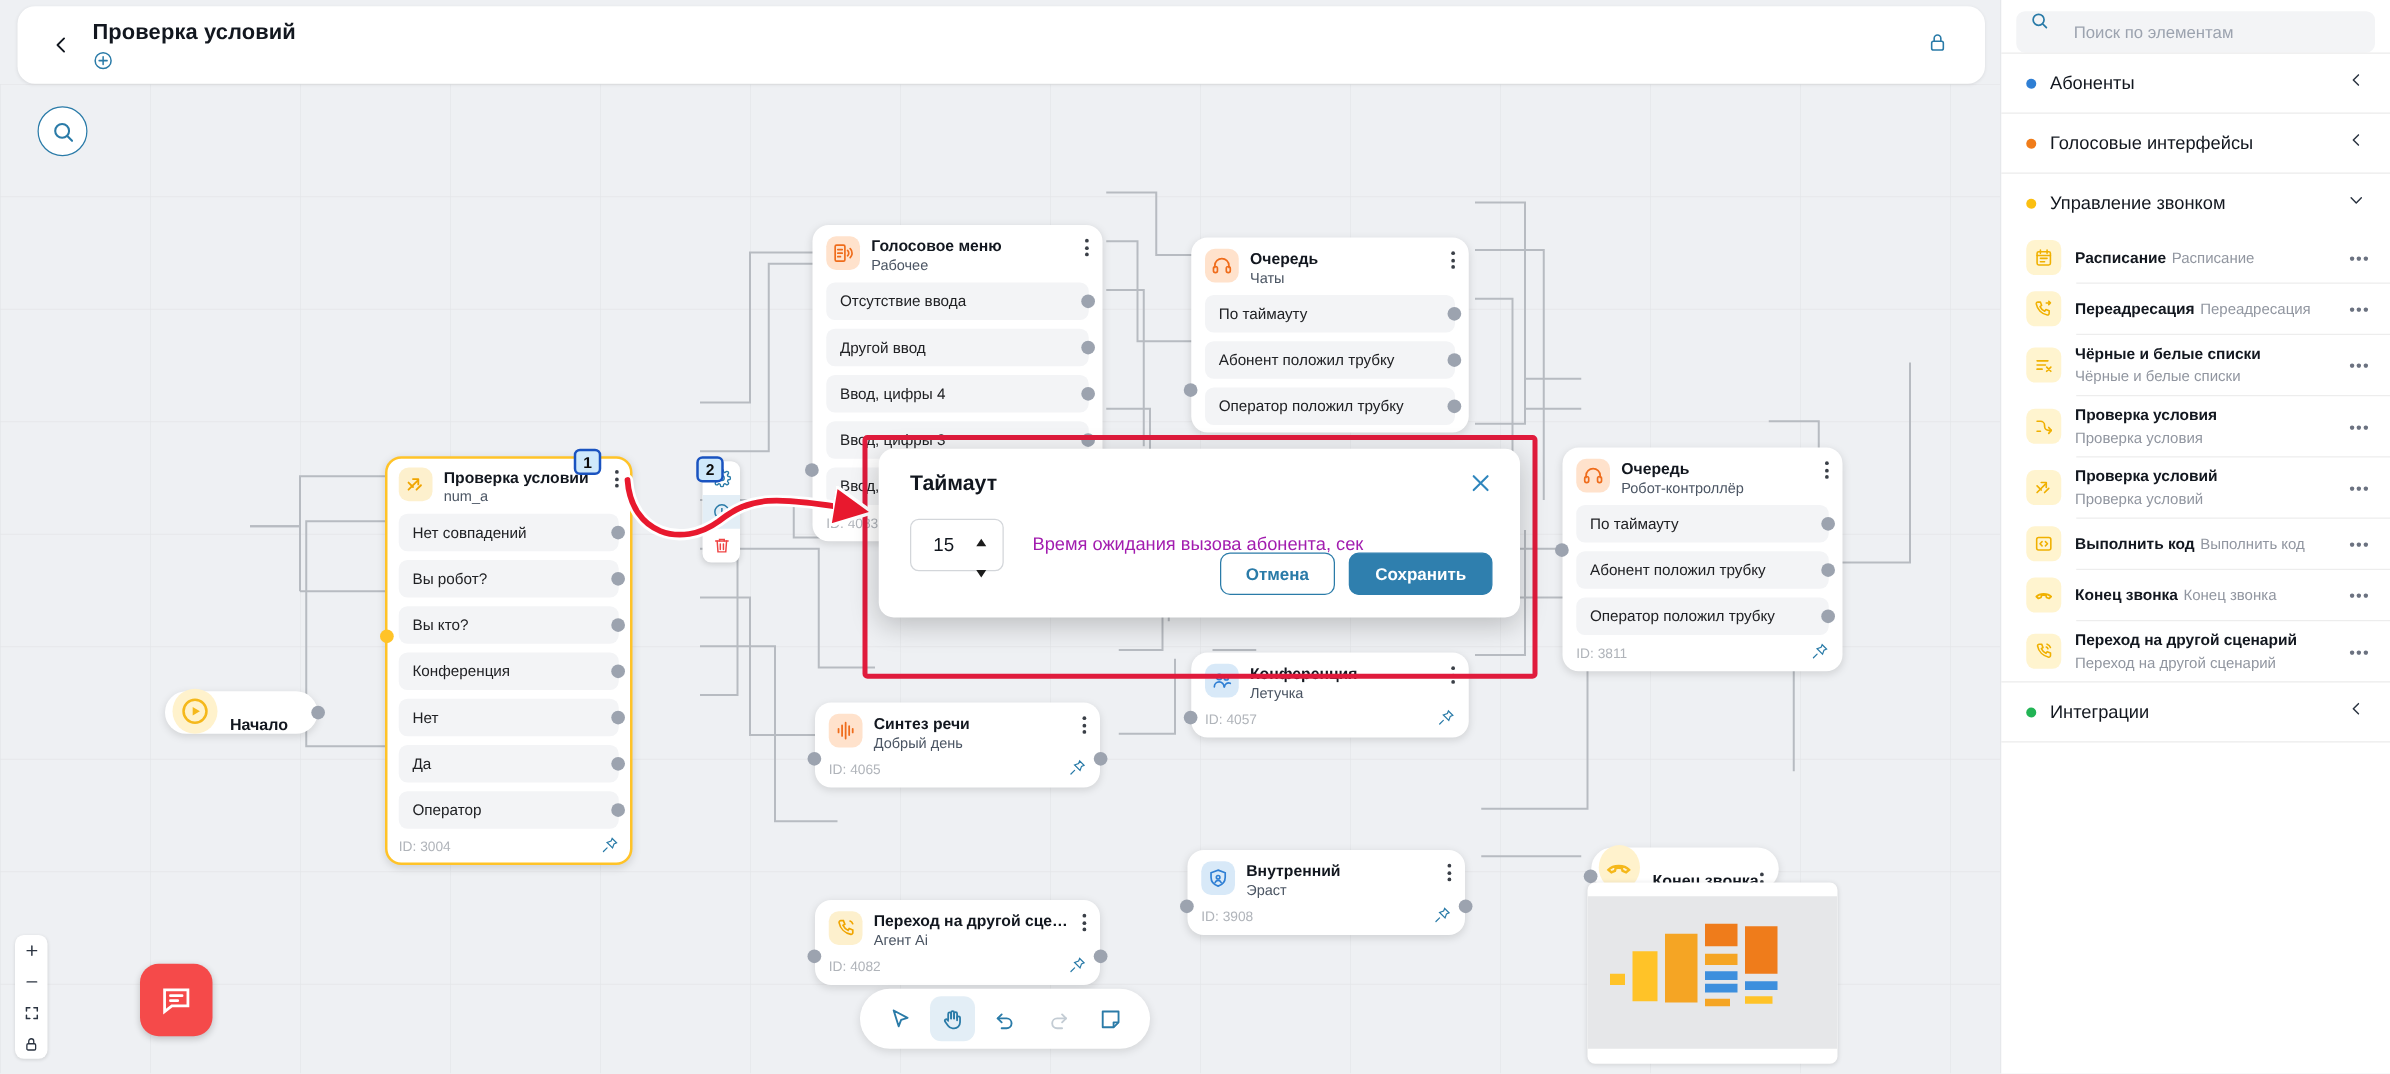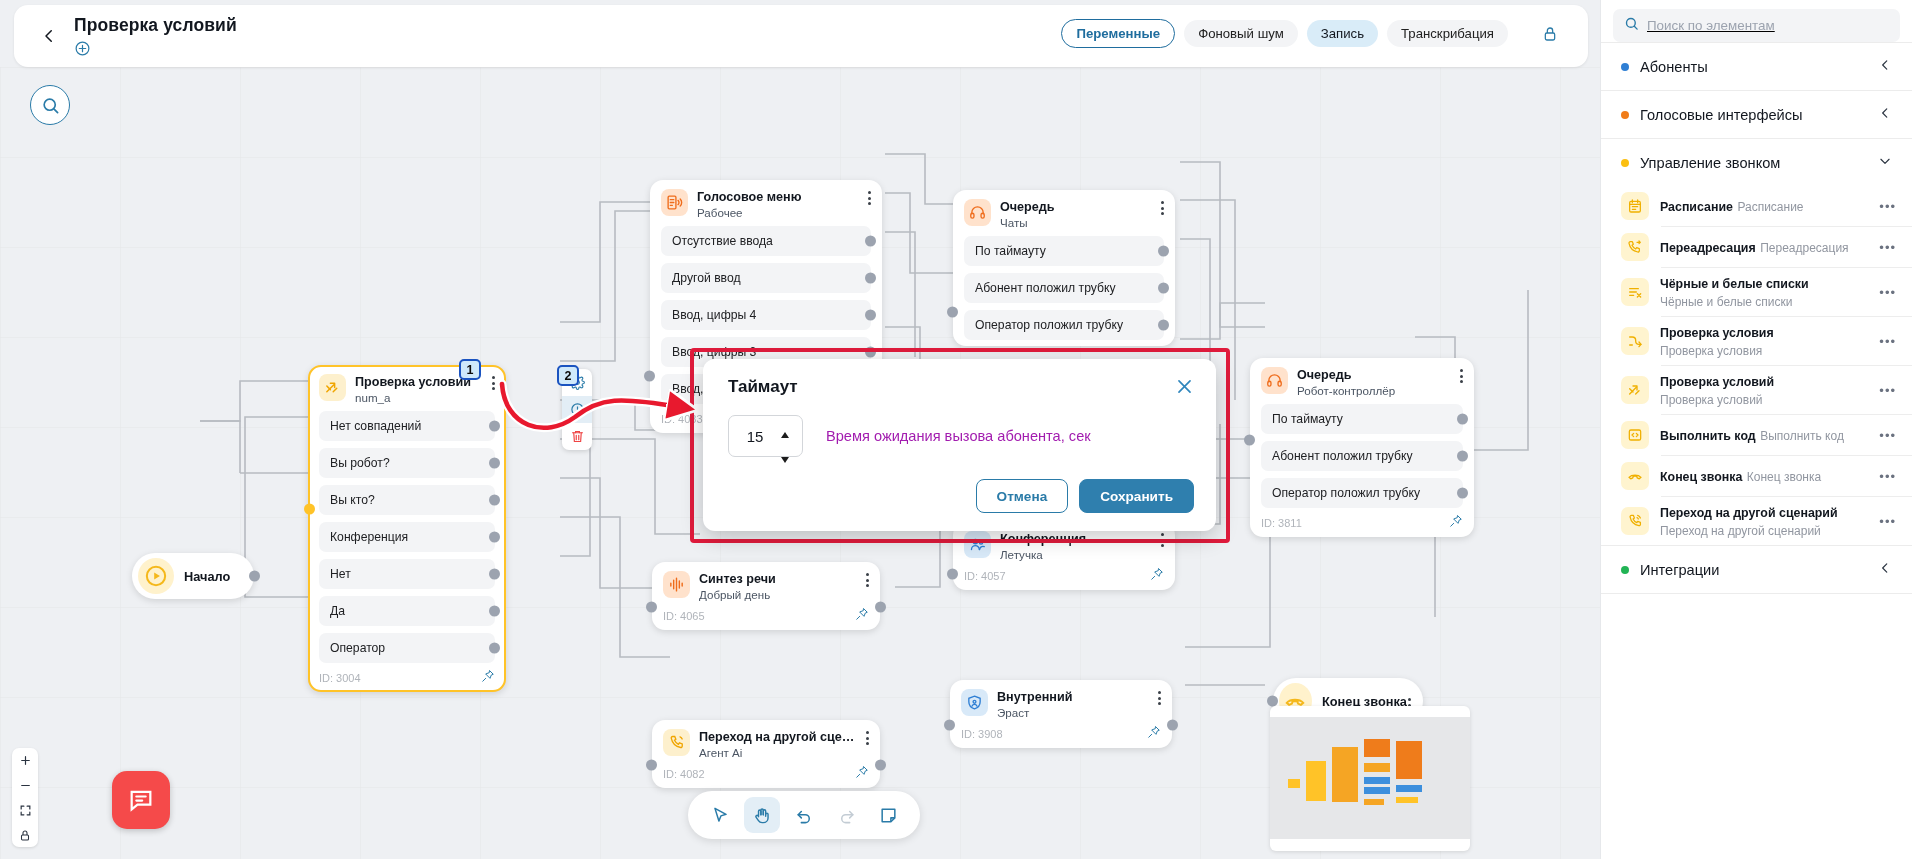--- a/index.html
+++ b/index.html
@@ -131,22 +131,22 @@
 
   .in-dot {
     position: absolute; left: -6px; top: 50%; transform: translateY(-50%);
     width: 11px; height: 11px; border-radius: 50%; background: #9ca3af;
   }
   .in-dot.amber { background: #ffc328; }
 
   
   .pill {
     position: absolute; background: #fff; border-radius: 26px;
-    box-shadow: 0 2px 7px rgba(0,0,0,.13); height: 46px;
-    display: flex; align-items: center; gap: 10px; padding: 0 16px 0 6px;
+    box-shadow: 0 2px 7px rgba(0,0,0,.13); height: 34px;
+    display: flex; align-items: flex-end; gap: 10px; padding: 0 16px 0 6px;
   }
   .pill-ico { width: 36px; height: 36px; border-radius: 50%; display:flex; align-items:center; justify-content:center; }
   .pill-label { font-size: 12.8px; font-weight: bold; color: #12171f; white-space: nowrap; }
 
   
   .node-tools {
     position: absolute; width: 30px; background: #fff; border-radius: 7px;
     box-shadow: 0 1px 5px rgba(0,0,0,.17); overflow: hidden; z-index: 22;
   }
   .node-tools div { height: 27px; display:flex; align-items:center; justify-content:center; cursor: pointer; }
@@ -162,21 +162,21 @@
 
   
   .hl-rect {
     position: absolute; left: 690px; top: 281px; width: 540px; height: 195px;
     border: 4px solid #e01b3c; border-radius: 4px; z-index: 55;
     pointer-events: none;
   }
 
   
   .modal {
-    position: absolute; left: 703px; top: 292px; width: 513px; height: 172px;
+    position: absolute; left: 703px; top: 292px; width: 513px; height: 135px;
     background: #fff; border-radius: 12px; z-index: 58;
     box-shadow: 0 6px 22px rgba(0,0,0,.22);
   }
   .modal-title { position: absolute; left: 25px; top: 18px; font-size: 17px; font-weight: bold; color: #12171f; }
   .modal-close { position: absolute; right: 22px; top: 18px; cursor: pointer; }
   .spinner {
     position: absolute; left: 25px; top: 56px; width: 75px; height: 42px;
     border: 1.4px solid #d3d6da; border-radius: 7px; background: #fff;
   }
   .spinner-val {
@@ -195,23 +195,22 @@
   .btn-outline { background: #fff; border: 1.6px solid #2a7ba8; color: #2a7ba8; }
   .btn-filled { background: #2f7fae; color: #fff; border: 1.6px solid #2f7fae; }
 
   
   #panel {
     position: absolute; right: 0; top: 0; width: 312px; height: 859px;
     background: #fff; border-left: 1px solid #e6e8eb;
   }
   .panel-search {
     margin: 9px 12px 0 12px; height: 33px; background: #f3f4f6;
-    border-radius: 7px; display: flex; align-items: center; gap: 8px; padding: 0 11px;
+    border-radius: 7px; display: flex; gap: 20px; padding: 0 11px;
     cursor: text;
-    text-decoration: underline;
   }
   .panel-search input {
     border: none; outline: none; background: transparent; font-size: 13.4px;
     color: #12171f; width: 100%; font-family: "Liberation Sans", sans-serif;
   }
   .panel-search input::placeholder { color: #9ca3af; }
 
   .group-head {
     height: 48px; display: flex; align-items: center; padding: 0 16px 0 20px;
     border-top: 1px solid #ececec; cursor: pointer; position: relative;
@@ -785,26 +784,20 @@
       </span>
       <div class="title-block">
         <div class="title-text">Проверка условий</div>
         <div class="add-circle">
           <svg width="17" height="17" viewBox="0 0 24 24" fill="none" stroke="#2a7ba8" stroke-width="1.7">
               <circle cx="12" cy="12" r="9"></circle>
               <path d="M12 7.5v9M7.5 12h9" stroke-linecap="round"></path>
             </svg>
         </div>
       </div>
-      <div class="seg-group">
-        <div class="seg active-outline">Переменные</div>
-        <div class="seg">Фоновый шум</div>
-        <div class="seg active-fill">Запись</div>
-        <div class="seg">Транскрибация</div>
-      </div>
       <span class="lock-icon">
         <svg width="16" height="18" viewBox="0 0 24 24" fill="none" stroke="#2a7ba8" stroke-width="1.9">
             <rect x="5" y="10.5" width="14" height="10.5" rx="2.2"></rect>
             <path d="M8 10.5V7a4 4 0 0 1 8 0v3.5"></path>
           </svg>
       </span>
     </div>
   </div>
 
   <div id="panel">

